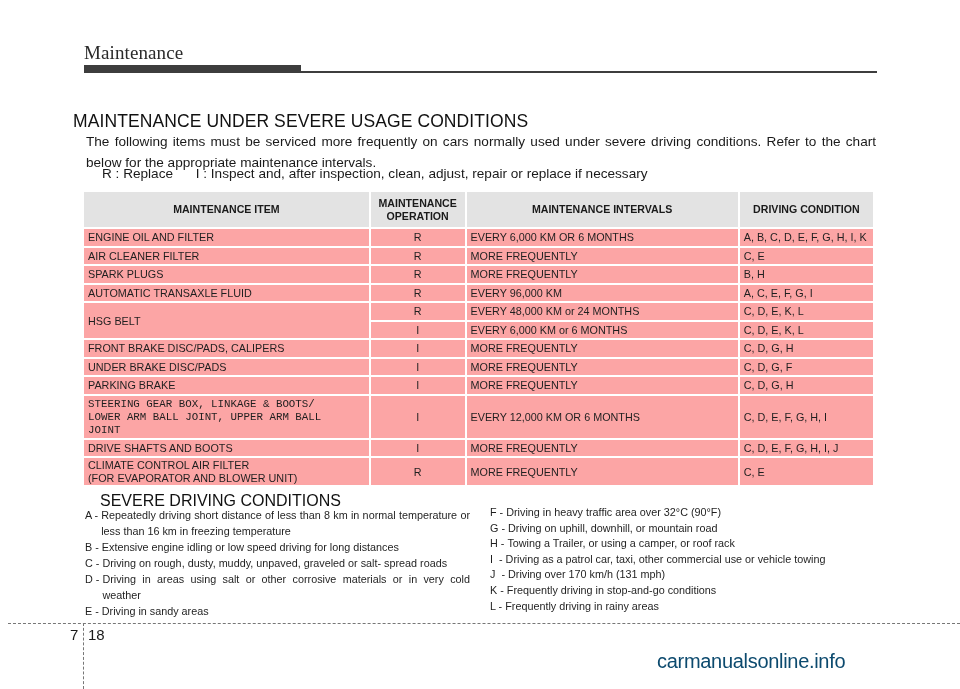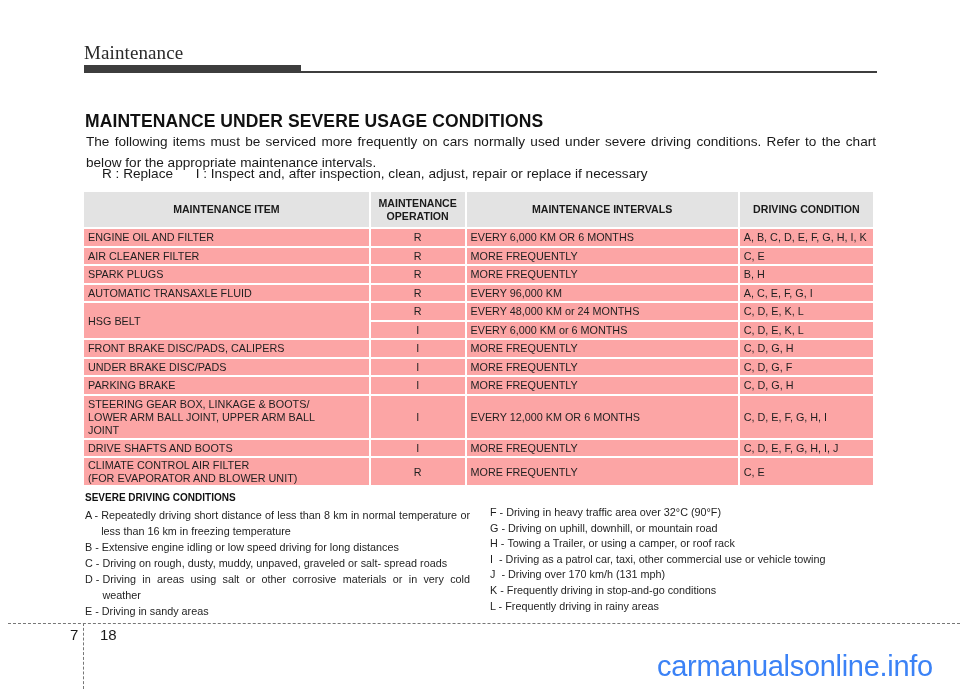--- a/index.html
+++ b/index.html
@@ -4,46 +4,46 @@
   <style>
     * { margin: 0; padding: 0; box-sizing: border-box; }
     html, body { width: 960px; height: 689px; background: #ffffff; overflow: hidden; }
     body { position: relative; font-family: "Liberation Sans", sans-serif; color: #1a1a1a; }
 
     .section-header { position: absolute; left: 84px; top: 42px; width: 793px; height: 34px; }
     .section-title { position: absolute; left: 0; top: 0; font-family: "Liberation Serif", serif; font-size: 19px; color: #2a2a2a; letter-spacing: 0.1px; }
     .section-bar { position: absolute; left: 0; top: 23px; width: 217px; height: 8px; background: #3d3d3d; }
     .section-line { position: absolute; left: 0; top: 29px; width: 793px; height: 2px; background: #3d3d3d; }
 
-    .page-title { position: absolute; left: 85px; top: 111px; font-size: 17.5px; font-weight: bold; color: #111; letter-spacing: 0.1px; }
+    .page-title { position: absolute; left: 73px; top: 111px; font-size: 17.5px; font-weight: normal; color: #111; letter-spacing: 0.1px; }
     .intro { position: absolute; left: 86px; top: 131px; width: 790px; font-size: 13.6px; line-height: 21px; color: #1a1a1a; text-align: justify; }
     .legend-line { position: absolute; left: 86px; top: 166px; font-size: 13.6px; color: #1a1a1a; white-space: pre; margin-left: 16px; }
 
     table.maint { position: absolute; left: 84px; top: 190px; width: 793px; border-collapse: separate; border-spacing: 2px 2px; margin-left: -2px; }
     table.maint th { background: #e3e3e3; font-size: 10.6px; font-weight: bold; color: #1a1a1a; height: 35px; text-align: center; line-height: 13px; padding: 2px 4px; }
     table.maint td { background: #fca5a5; font-size: 10.8px; color: #1f1f1f; height: 16.5px; padding: 1px 4px 0 4px; line-height: 13px; vertical-align: middle; }
     table.maint td.op { text-align: center; }
-    table.maint td.tall { height: 42px; }
+    table.maint td.tall { height: 42px; font-family: Liberation Mono, monospace; }
     table.maint td.mid { height: 27px; }
     col.c1 { width: 290px; } col.c2 { width: 94px; } col.c3 { width: 276px; } col.c4 { width: 135px; }
 
-    .conditions-title { position: absolute; left: 85px; top: 492px; font-size: 10px; font-weight: bold; color: #111; }
+    .conditions-title { position: absolute; left: 100px; top: 492px; font-size: 16px; font-weight: normal; color: #111; }
     .cond-col { position: absolute; font-size: 10.8px; line-height: 16px; color: #1f1f1f; }
     .cond-left { left: 85px; top: 507px; width: 385px; }
     .cond-right { left: 490px; top: 505px; width: 380px; line-height: 15.6px; }
     .cond-item { display: flex; }
     .cond-letter { flex: 0 0 auto; white-space: pre; }
     .cond-text { flex: 1 1 auto; text-align: justify; }
     .cond-right .cond-text { text-align: left; }
 
     .footer-dash-h { position: absolute; left: 8px; top: 623px; width: 952px; height: 0; border-top: 1px dashed #777; }
     .footer-dash-v { position: absolute; left: 83px; top: 623px; width: 0; height: 66px; border-left: 1px dashed #777; }
     .page-chapter { position: absolute; left: 70px; top: 626px; font-size: 15px; color: #1a1a1a; }
-    .page-num { position: absolute; left: 88px; top: 626px; font-size: 15px; color: #1a1a1a; margin-left: 12px; }
-    .watermark { position: absolute; left: 657px; top: 650px; font-size: 29px; color: #3b82f6; letter-spacing: -0.3px; }
+    .page-num { position: absolute; left: 88px; top: 626px; font-size: 15px; color: #1a1a1a; }
+    .watermark { position: absolute; left: 657px; top: 650px; font-size: 20px; color: #0c4a6e; letter-spacing: -0.3px; }
   </style>
 </head>
 <body>
 
 <div class="section-header">
   <div class="section-title">Maintenance</div>
   <div class="section-bar"></div>
   <div class="section-line"></div>
 </div>
 

